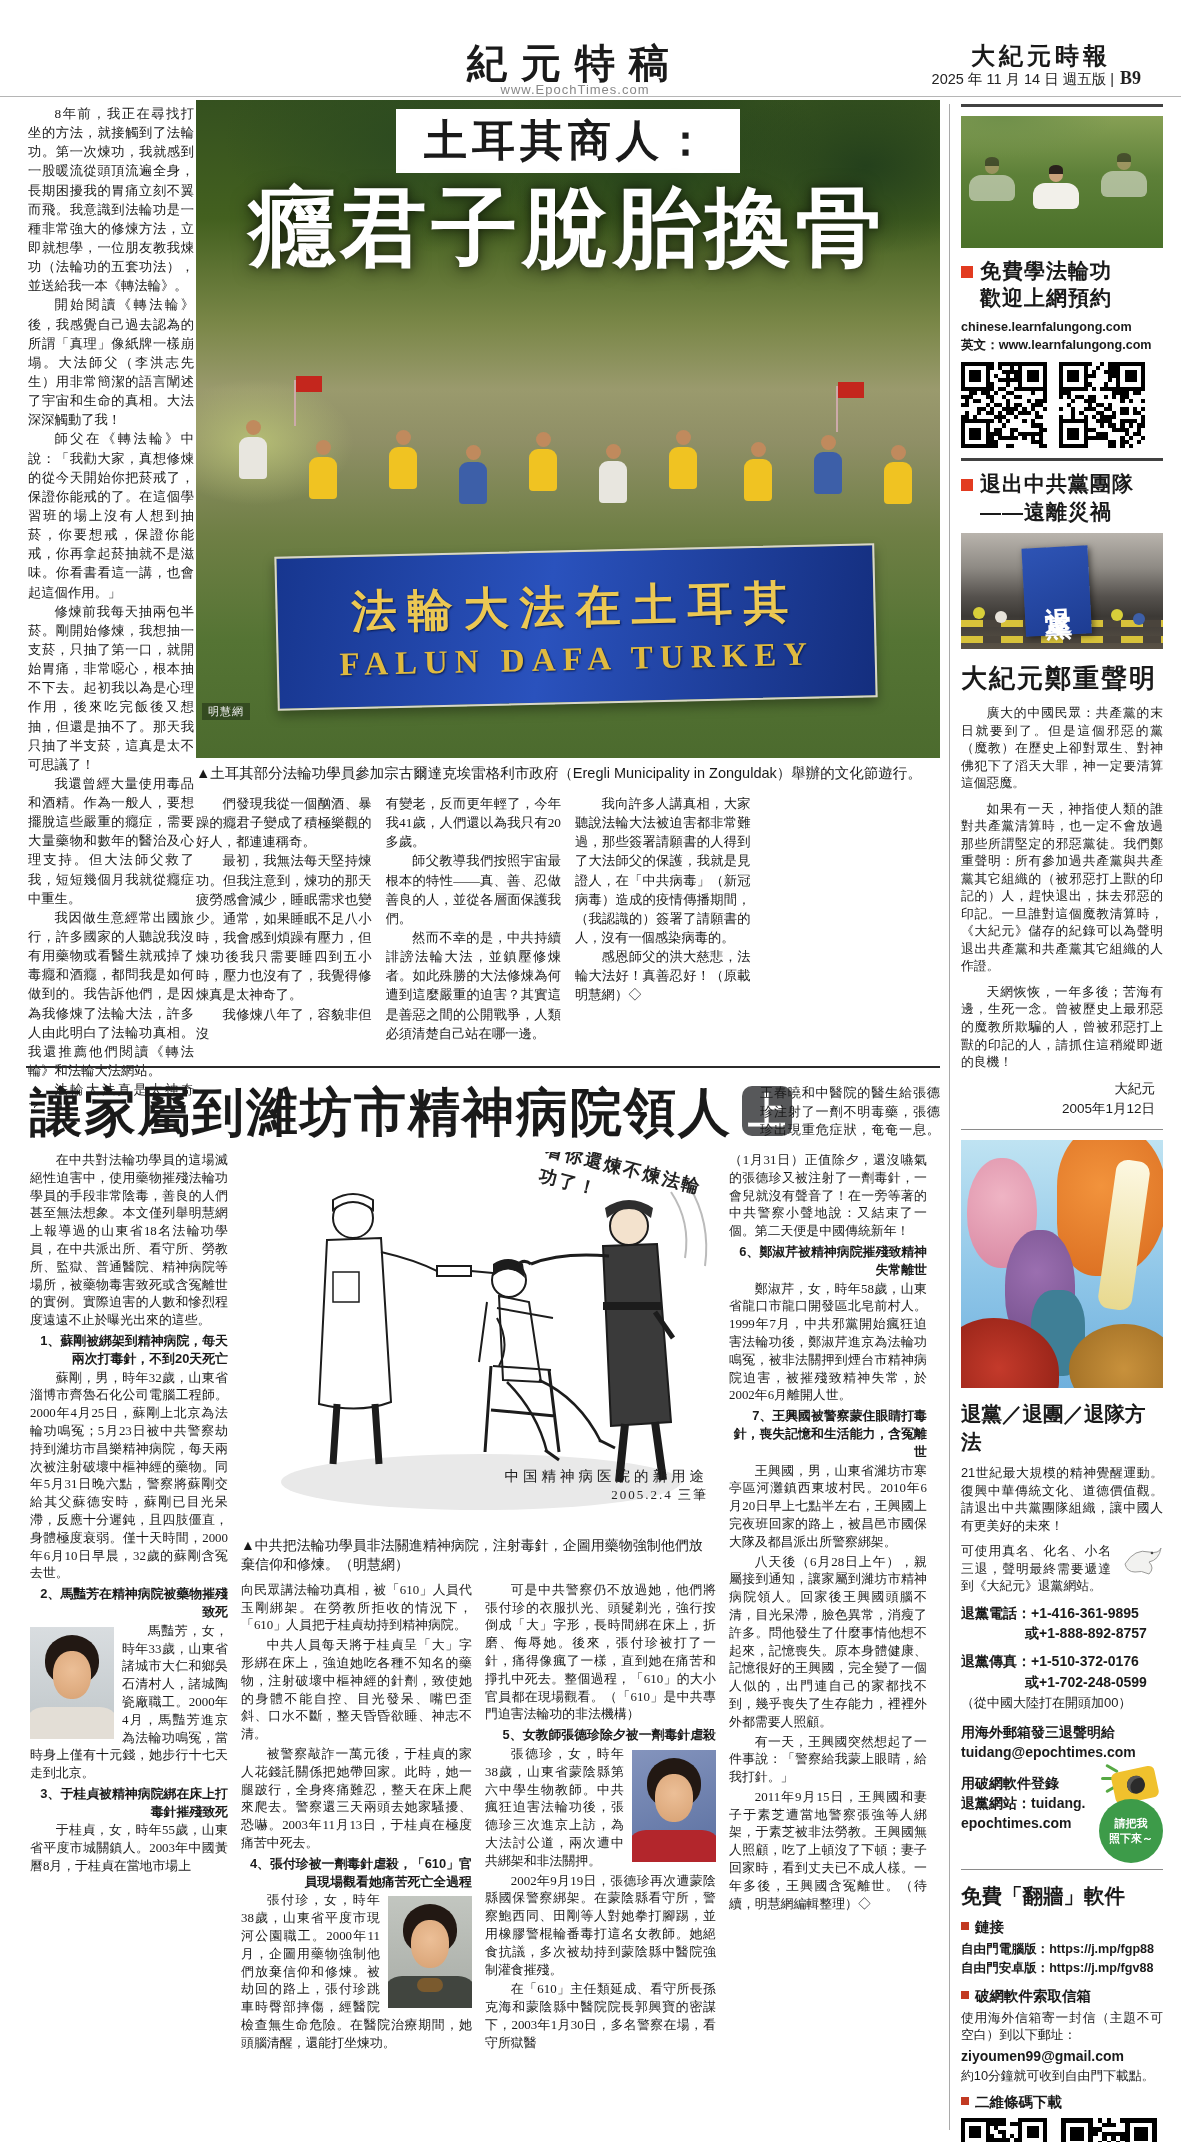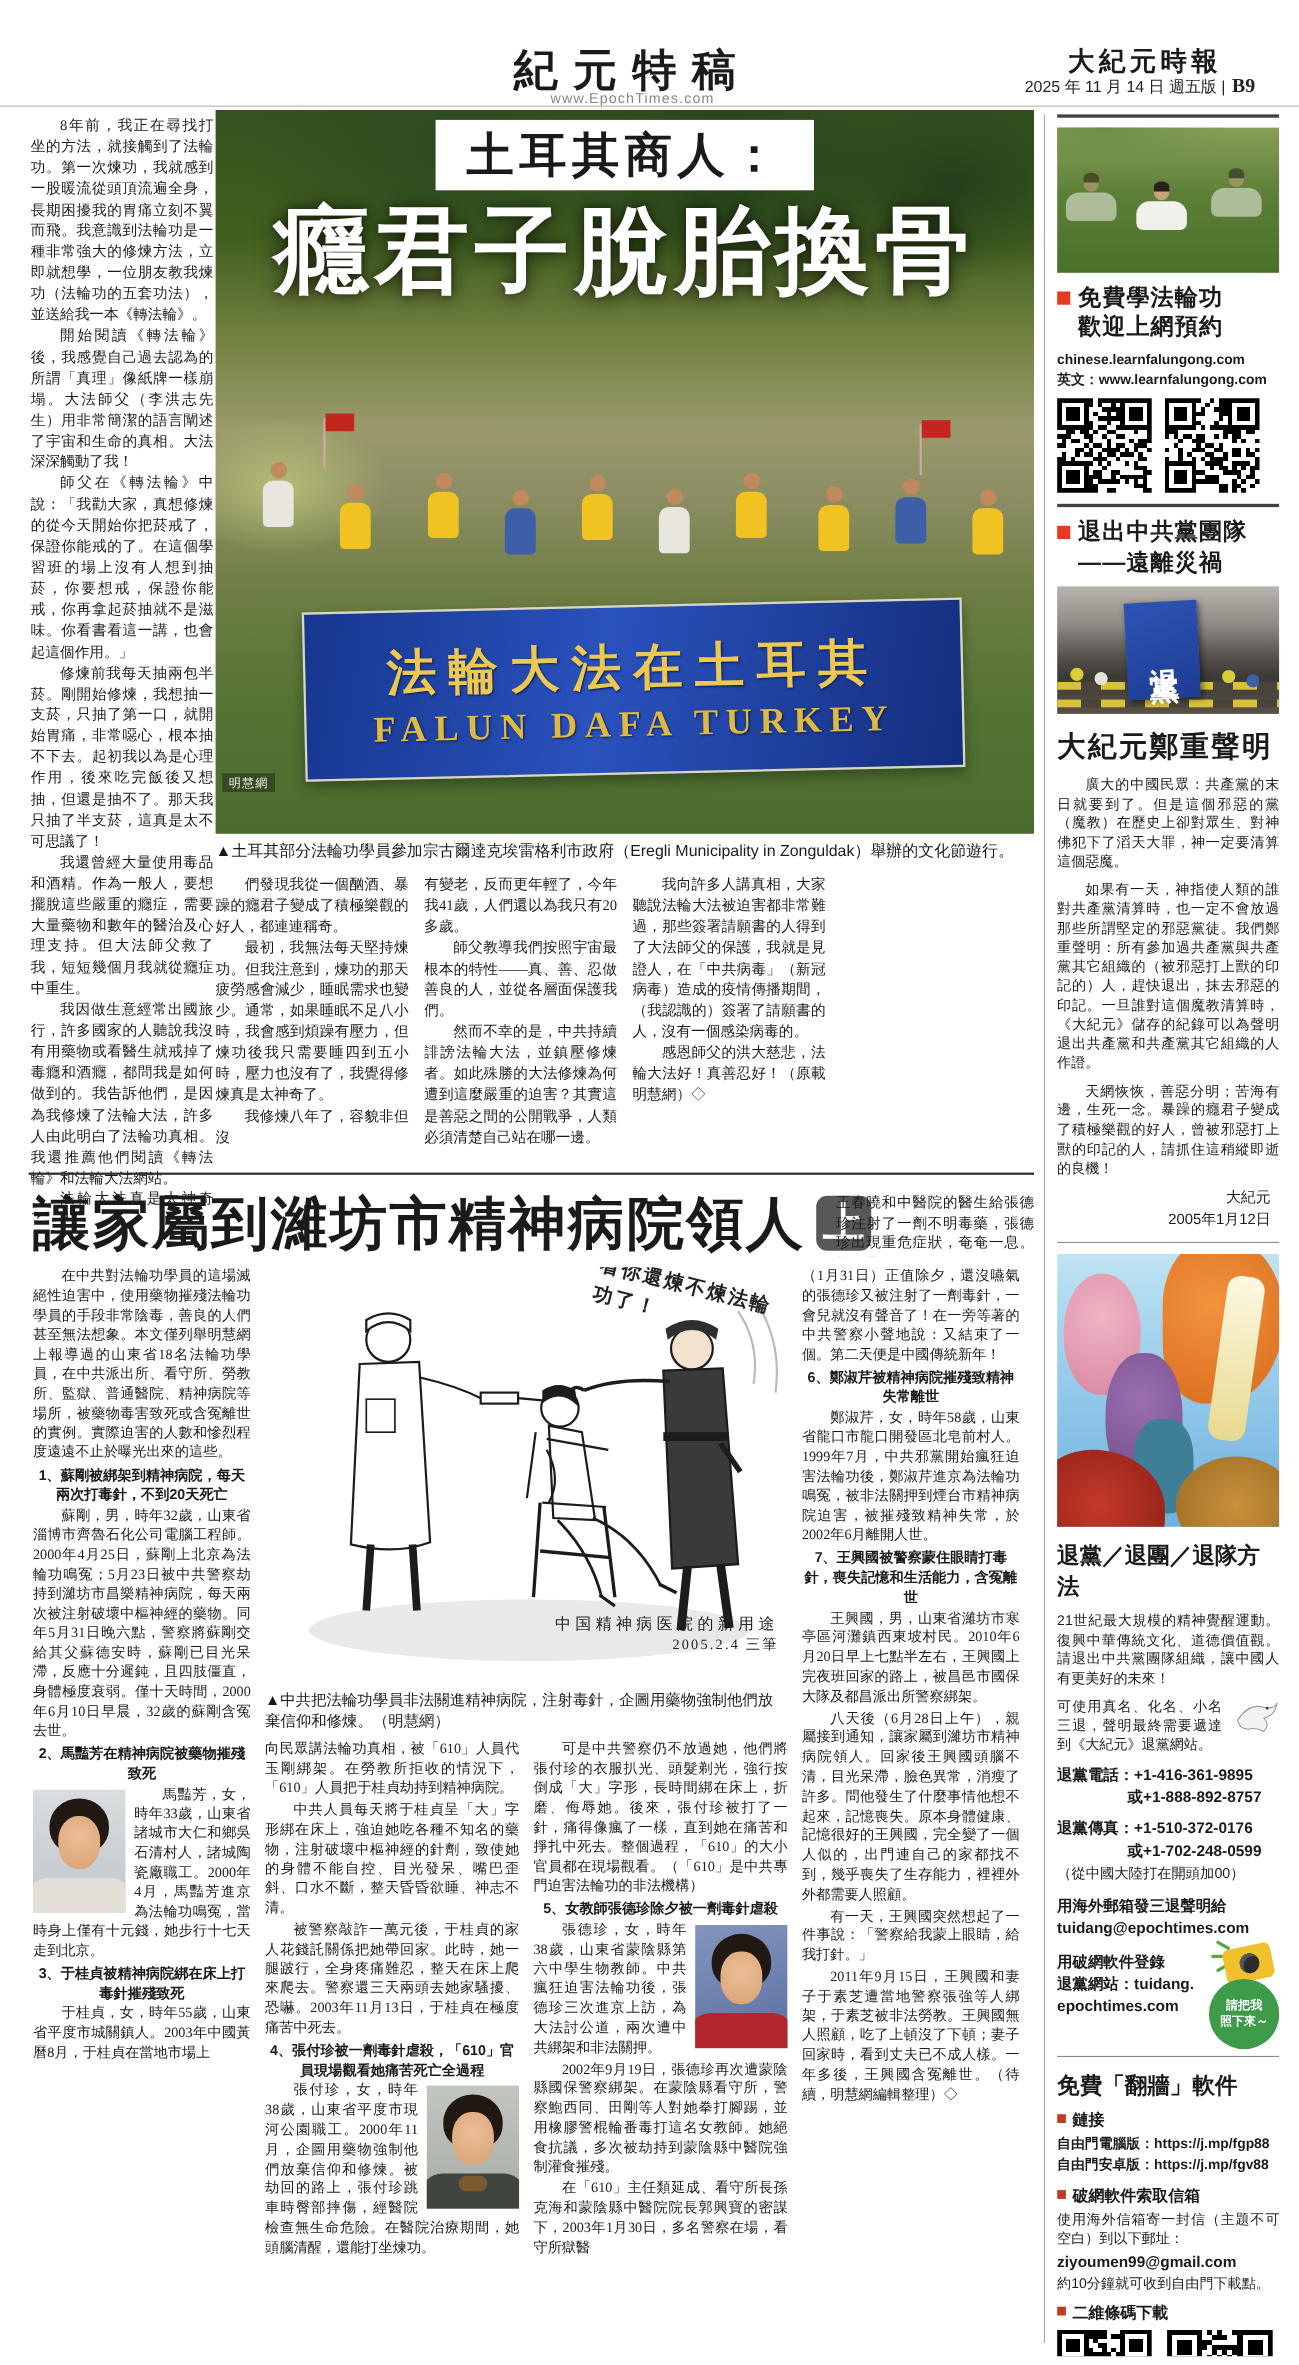--- a/index.html
+++ b/index.html
@@ -62,21 +62,21 @@
     font-family:"Liberation Sans",sans-serif;font-weight:bold;font-size:38px;}
   #a2-side{position:absolute;right:0;top:6px;width:180px;height:58px;overflow:hidden;
     text-align:justify;font-size:13.2px;line-height:1.42;}
   #a2-body{position:absolute;left:30px;top:1152px;width:910px;height:986px;display:flex;gap:13px;}
   .a2col{overflow:hidden;text-align:justify;}
   .a2col p,.a2mid p{margin:0 0 2px;text-indent:2em;font-size:12.9px;line-height:1.38;}
   #a2c1{width:198px;}
   #a2mid{width:475px;}
   #a2c4{width:198px;font-size:13px;}
   .sec-h{font-family:"Liberation Sans",sans-serif;font-weight:bold;font-size:18.5px;line-height:1.3;
-    margin:9px 0 5px;text-indent:0 !important;text-align:center;}
+    margin:9px 0 5px;text-indent:0 !important;text-align:right;}
   
   #cartoon{position:relative;width:475px;height:378px;background:#fff;overflow:hidden;}
   #cartoon svg{position:absolute;left:0;top:0;}
   #cartoon .bubble{position:absolute;right:6px;top:4px;width:170px;transform:rotate(14deg);
     font-weight:bold;font-size:18px;letter-spacing:2px;line-height:1.5;color:#222;}
   #cartoon .sig{position:absolute;right:8px;bottom:26px;text-align:right;font-size:14.5px;
     letter-spacing:4px;color:#222;}
   #cartoon .sig .d{letter-spacing:2px;font-size:13px;}
   #cartoon-cap{font-family:"Liberation Sans",sans-serif;font-weight:500;font-size:14px;line-height:1.35;
     margin:6px 0 8px;text-align:left;}
@@ -689,21 +689,21 @@
       <div class="crowddot" style="left:150px;bottom:28px;background:#d8cf3a"></div>
       <div class="crowddot" style="left:172px;bottom:24px;background:#3d5fa8"></div>
       <div class="flag">
           <span>退黨</span>
         </div>
     </div>
 
     <div class="sb-h-serif">大紀元鄭重聲明</div>
     <p class="sb-p">廣大的中國民眾：共產黨的末日就要到了。但是這個邪惡的黨（魔教）在歷史上卻對眾生、對神佛犯下了滔天大罪，神一定要清算這個惡魔。</p>
     <p class="sb-p">如果有一天，神指使人類的誰對共產黨清算時，也一定不會放過那些所謂堅定的邪惡黨徒。我們鄭重聲明：所有參加過共產黨與共產黨其它組織的（被邪惡打上獸的印記的）人，趕快退出，抹去邪惡的印記。一旦誰對這個魔教清算時，《大紀元》儲存的紀錄可以為聲明退出共產黨和共產黨其它組織的人作證。</p>
-    <p class="sb-p">天網恢恢，善惡分明；苦海有邊，生死一念。暴躁的癮君子變成了積極樂觀的好人，曾被邪惡打上獸的印記的人，請抓住這稍縱即逝的良機！</p>
+    <p class="sb-p">天網恢恢，一年多後；苦海有邊，生死一念。曾被歷史上最邪惡的魔教所欺騙的人，曾被邪惡打上獸的印記的人，請抓住這稍縱即逝的良機！</p>
     <div id="sb-signoff">
       <div>大紀元</div>
       <div>2005年1月12日</div>
     </div>
 
     <div class="sb-rule-thin"></div>
     <div id="sb-gods">
       <div class="blob" style="left:96px;top:-14px;width:110px;height:150px;background:radial-gradient(circle at 40% 40%,#f2933c,#d86a1e);border-radius:46% 54% 60% 40%"></div>
       <div class="blob" style="left:6px;top:18px;width:70px;height:110px;background:radial-gradient(circle at 50% 35%,#efb4c4,#d887a2);border-radius:48%"></div>
       <div class="blob" style="left:44px;top:90px;width:70px;height:120px;background:radial-gradient(circle at 45% 35%,#9b6fb0,#6d4a86);border-radius:46%"></div>

